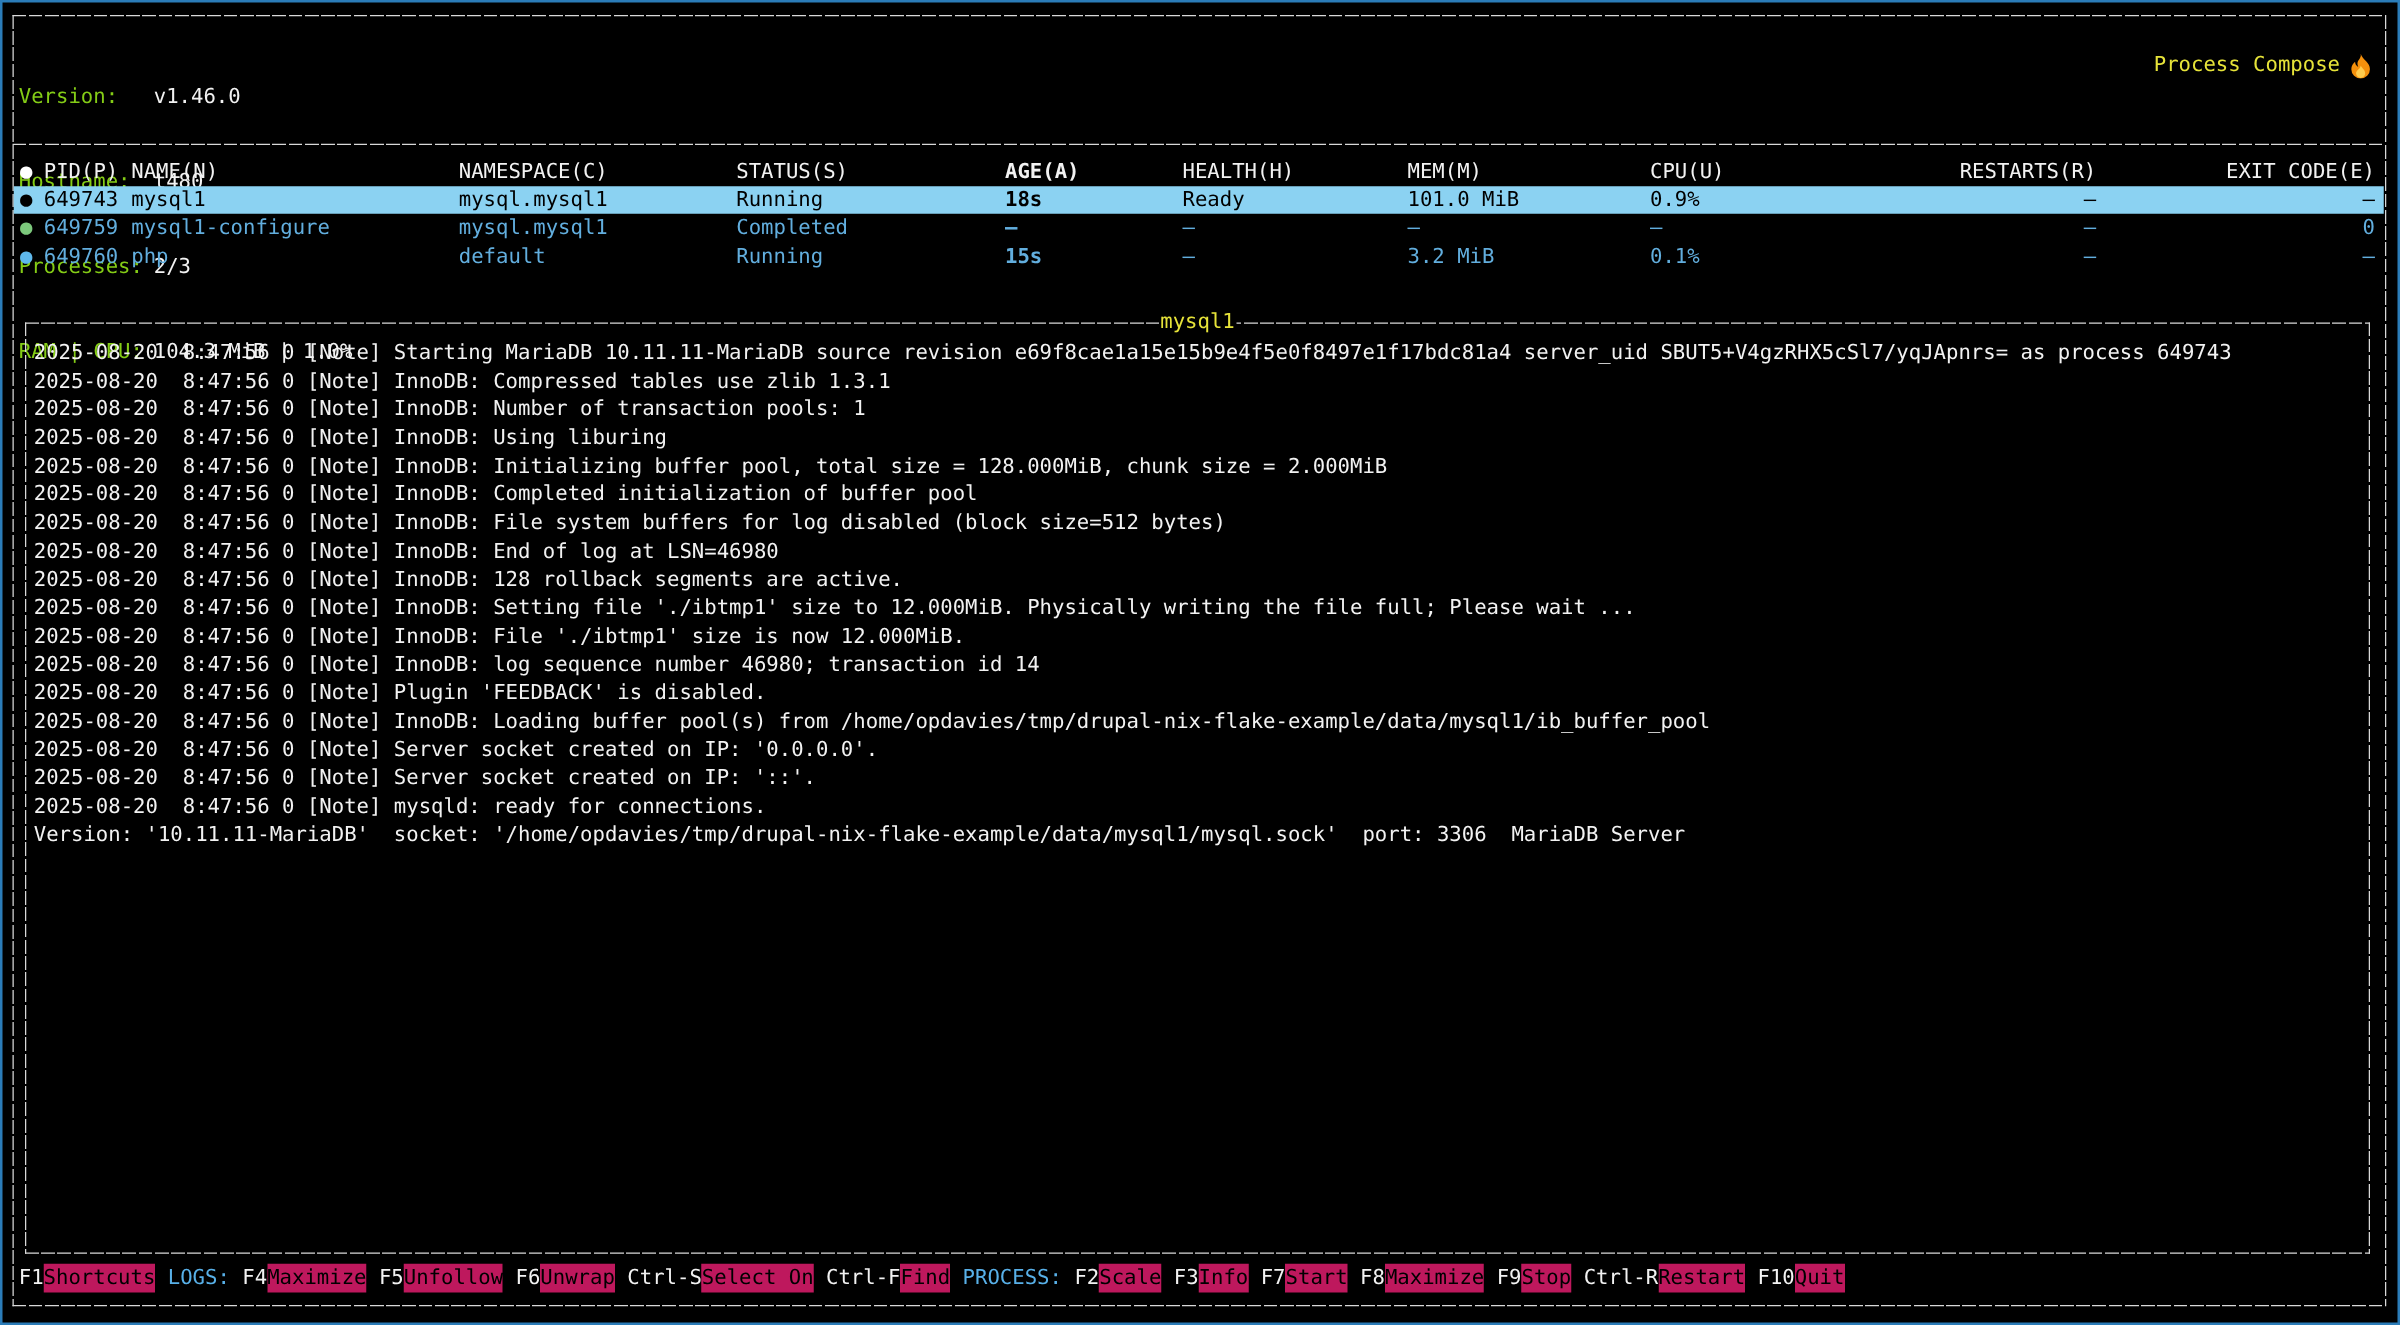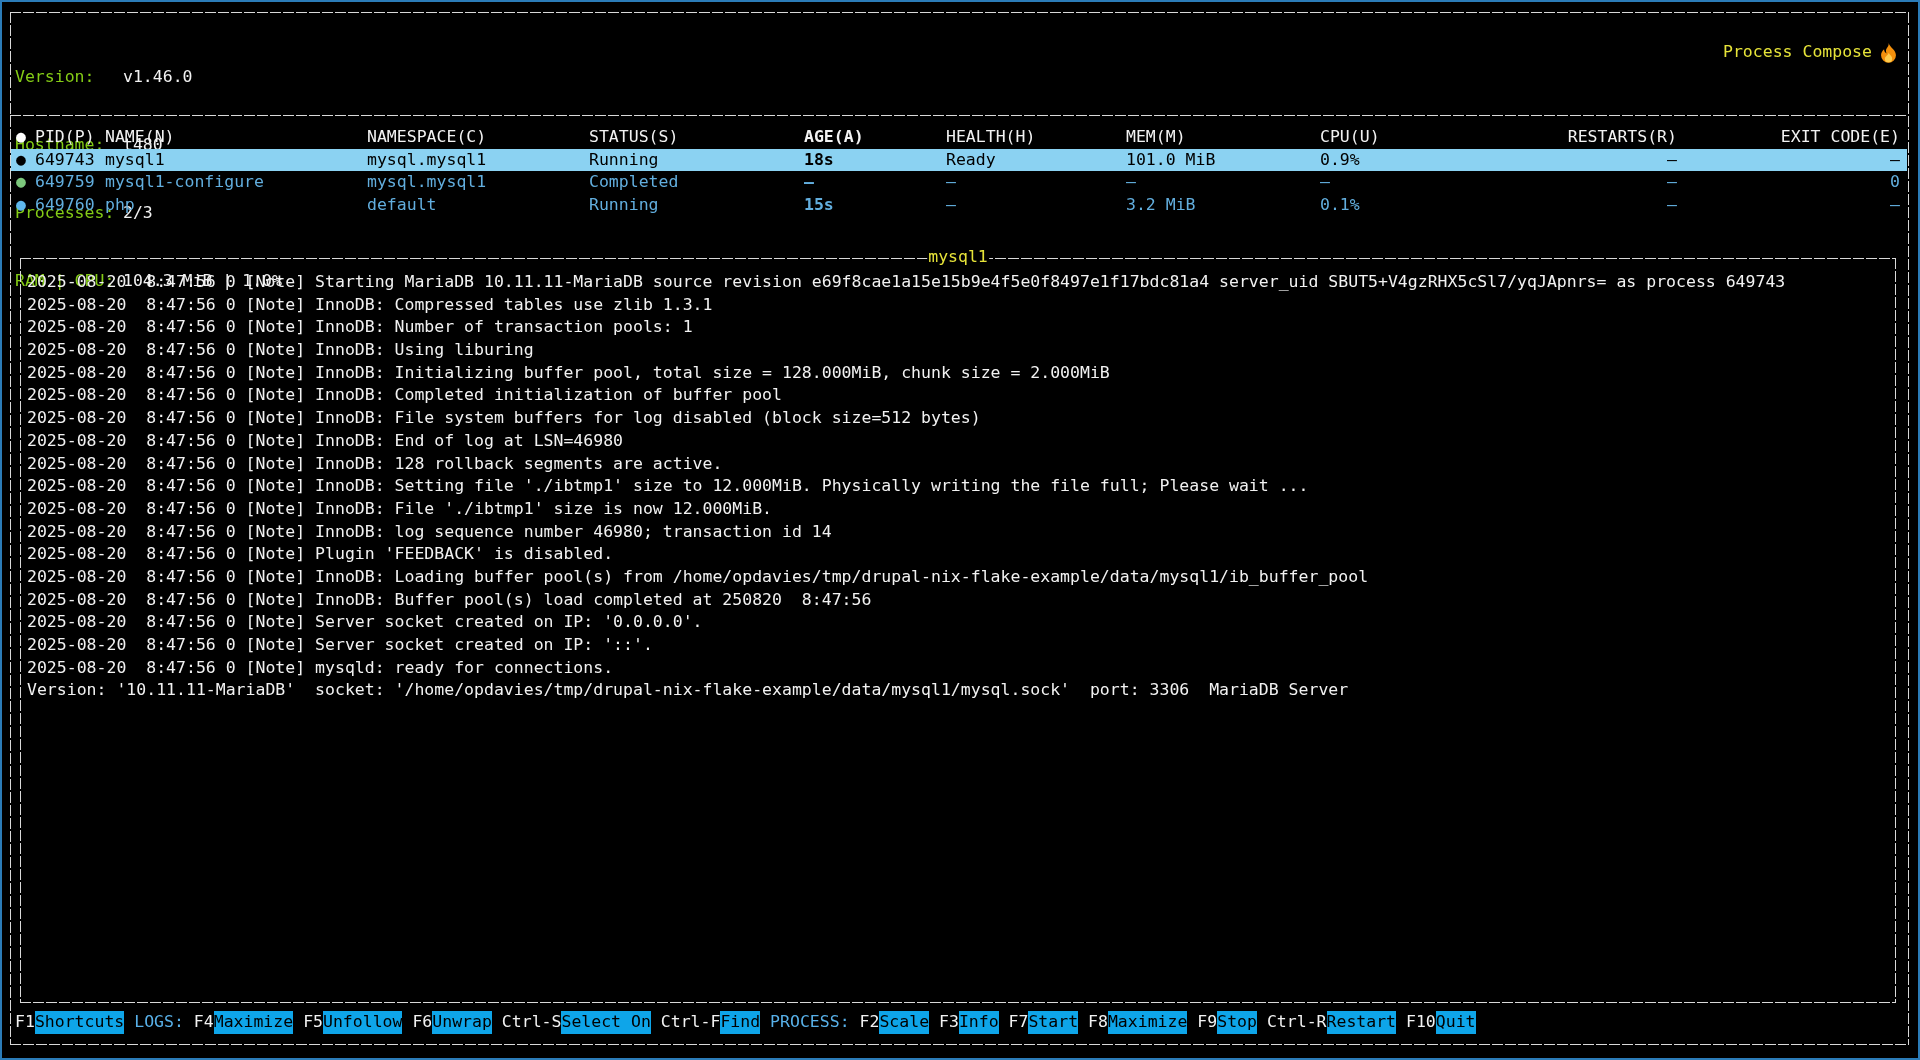--- a/index.html
+++ b/index.html
@@ -47,21 +47,21 @@
     position:absolute; left:958px; top:258px; transform:translate(-50%,-52%);
     background:#000; color:#e6e339; padding:0 1px; z-index:3; white-space:pre;
   }
   .loglines { position:absolute; left:27px; top:271px; width:1860px; z-index:2; }
   .logline { height:22.7px; line-height:22.7px; white-space:pre; overflow:hidden; color:#f2f2f2; }
 
   
   .footer { position:absolute; left:15px; top:1011px; height:22.6px; white-space:pre; z-index:3; }
   .fkey { color:#f2f2f2; }
   .fsec { color:#58b0e8;text-align:right; }
-  .chip { display:inline-block; background:#0ea5e9; color:#000; height:22.6px; line-height:22.6px; }
+  .chip { display:inline-block; background:#be185d; color:#000; height:22.6px; line-height:22.6px; }
 </style>
 </head>
 <body>
 
 <div class="screen">
 
   <div class="bl-h" style="left:10px;top:12px;width:1898px;"></div>
   <div class="bl-h" style="left:10px;top:1044px;width:1898px;"></div>
   <div class="bl-v" style="left:10px;top:12px;height:1033px;"></div>
   <div class="bl-v" style="left:1908px;top:12px;height:1033px;"></div>
@@ -149,21 +149,20 @@
       <div class="logline">2025-08-20  8:47:56 0 [Note] InnoDB: Initializing buffer pool, total size = 128.000MiB, chunk size = 2.000MiB</div>
       <div class="logline">2025-08-20  8:47:56 0 [Note] InnoDB: Completed initialization of buffer pool</div>
       <div class="logline">2025-08-20  8:47:56 0 [Note] InnoDB: File system buffers for log disabled (block size=512 bytes)</div>
       <div class="logline">2025-08-20  8:47:56 0 [Note] InnoDB: End of log at LSN=46980</div>
       <div class="logline">2025-08-20  8:47:56 0 [Note] InnoDB: 128 rollback segments are active.</div>
       <div class="logline">2025-08-20  8:47:56 0 [Note] InnoDB: Setting file './ibtmp1' size to 12.000MiB. Physically writing the file full; Please wait ...</div>
       <div class="logline">2025-08-20  8:47:56 0 [Note] InnoDB: File './ibtmp1' size is now 12.000MiB.</div>
       <div class="logline">2025-08-20  8:47:56 0 [Note] InnoDB: log sequence number 46980; transaction id 14</div>
       <div class="logline">2025-08-20  8:47:56 0 [Note] Plugin 'FEEDBACK' is disabled.</div>
       <div class="logline">2025-08-20  8:47:56 0 [Note] InnoDB: Loading buffer pool(s) from /home/opdavies/tmp/drupal-nix-flake-example/data/mysql1/ib_buffer_pool</div>
-      <div class="logline">2025-08-20  8:47:56 0 [Note] InnoDB: Buffer pool(s) load completed at 250820  8:47:56</div>
       <div class="logline">2025-08-20  8:47:56 0 [Note] Server socket created on IP: '0.0.0.0'.</div>
       <div class="logline">2025-08-20  8:47:56 0 [Note] Server socket created on IP: '::'.</div>
       <div class="logline">2025-08-20  8:47:56 0 [Note] mysqld: ready for connections.</div>
       <div class="logline">Version: '10.11.11-MariaDB'  socket: '/home/opdavies/tmp/drupal-nix-flake-example/data/mysql1/mysql.sock'  port: 3306  MariaDB Server</div>
     </div>
 
   <div class="footer"><span class="fkey">F1</span><span class="chip">Shortcuts</span> <span class="fsec">LOGS:</span> <span class="fkey">F4</span><span class="chip">Maximize</span> <span class="fkey">F5</span><span class="chip">Unfollow</span> <span class="fkey">F6</span><span class="chip">Unwrap</span> <span class="fkey">Ctrl-S</span><span class="chip">Select On</span> <span class="fkey">Ctrl-F</span><span class="chip">Find</span> <span class="fsec">PROCESS:</span> <span class="fkey">F2</span><span class="chip">Scale</span> <span class="fkey">F3</span><span class="chip">Info</span> <span class="fkey">F7</span><span class="chip">Start</span> <span class="fkey">F8</span><span class="chip">Maximize</span> <span class="fkey">F9</span><span class="chip">Stop</span> <span class="fkey">Ctrl-R</span><span class="chip">Restart</span> <span class="fkey">F10</span><span class="chip">Quit</span></div>
 </div>
 
 </body></html>

